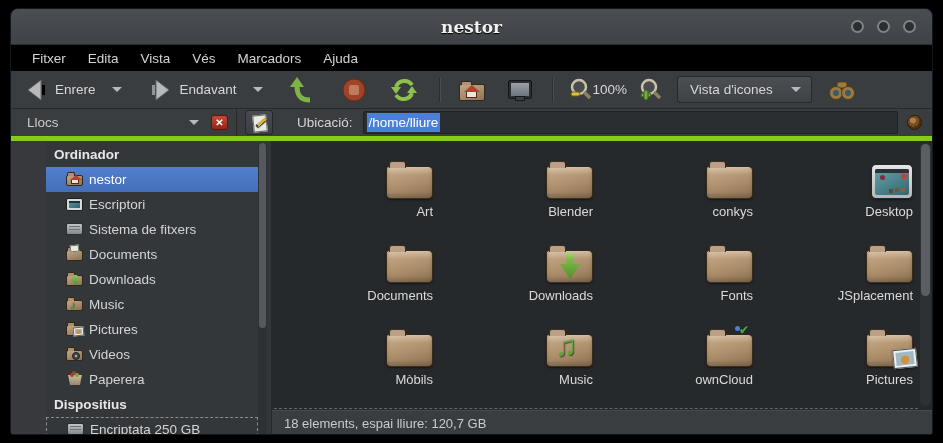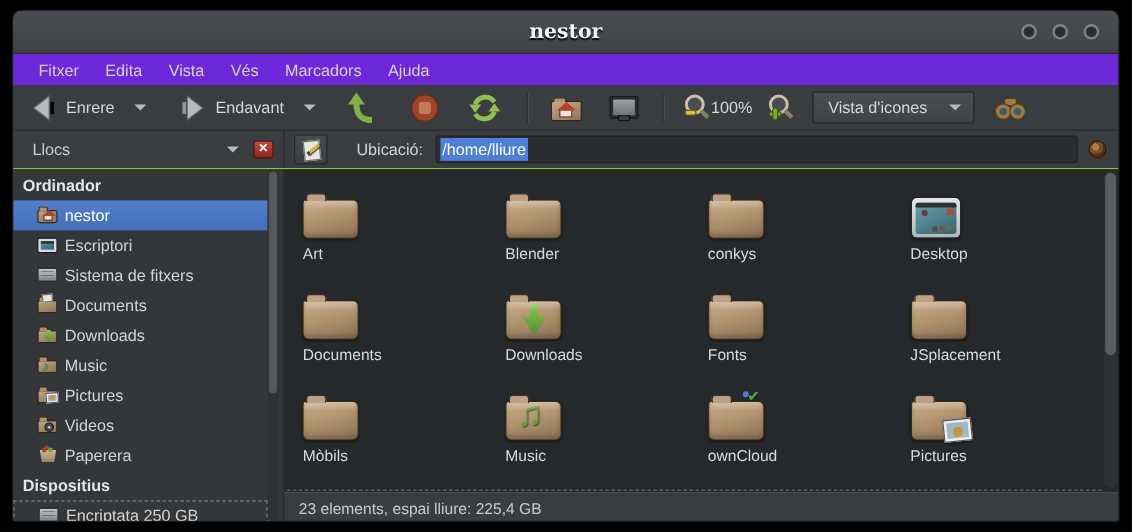--- a/index.html
+++ b/index.html
@@ -15,21 +15,21 @@
               border-bottom:1px solid #2b2d2f; }
   .title { position:absolute; left:0; right:0; top:0; line-height:36px; text-align:center;
            font-family:"DejaVu Serif", serif; font-weight:bold; font-size:17px; color:#f1f1f1;
            text-shadow:0 1px 1px #000; }
   .winbtns { position:absolute; right:16px; top:11px; display:flex; gap:13px; }
   .winbtn { width:13px; height:13px; border-radius:50%; background:#2b2e31;
             border:2px solid #7f8архив387; border:2px solid #7f8387; }
 
   
   .menubar { height:26px; display:flex; align-items:center; padding-left:10px;
-             background:#6d28d9; color:#d2d4d5; font-size:13.5px; }
+             background:#000000; color:#d2d4d5; font-size:13.5px; }
   .menuitem { padding:3px 11px; cursor:default; }
 
   
   .toolbar { height:38px; display:flex; align-items:center; padding-left:14px;
              background:#3a3d40; border-bottom:1px solid #28292b; color:#d6d7d8; font-size:13.5px; }
   .tbtn { display:flex; align-items:center; }
   .tlabel { margin-left:8px; }
   .chev { width:0; height:0; border-left:5px solid transparent; border-right:5px solid transparent;
           border-top:5px solid #b7babc; margin-left:16px; }
   .tsep { width:1px; height:24px; background:#2b2d2f; box-shadow:1px 0 0 #4a4d50; margin:0 10px; }
@@ -50,21 +50,21 @@
   .mfL { position:absolute; bottom:1px; left:1px; width:26px; height:17px;
          background:linear-gradient(160deg,#c4a885,#8f7457); border:1px solid #34281c; border-radius:2px; }
   .mfL::before { content:""; position:absolute; top:-4px; left:1px; width:9px; height:3px;
                  background:#b1946f; border:1px solid #34281c; border-bottom:none; border-radius:2px 2px 0 0; }
   .em-houseL { position:absolute; left:8px; bottom:4px; width:11px; height:7px; background:#ece6d8; border:1px solid #5e241a; z-index:2; }
   .em-houseL::before { content:""; position:absolute; top:-7px; left:-3px;
                        border-left:8px solid transparent; border-right:8px solid transparent;
                        border-bottom:7px solid #b5402e; }
 
   
-  .headrow { height:32px; display:flex; background:#3a3d40; border-bottom:1px solid #84cc16; }
+  .headrow { height:32px; display:flex; background:#3a3d40; border-bottom:5px solid #84cc16; }
   .places-head { width:226px; display:flex; align-items:center; padding:0 8px 0 16px;
                  color:#c9cbcc; font-size:13.5px; border-right:1px solid #28292b; }
   .places-head .chev { margin-left:auto; margin-right:12px; }
   .closebtn { width:17px; height:15px; background:linear-gradient(#c44a37,#92261a); border:1px solid #5f1509;
               border-radius:3px; color:#fff; font-size:10px; font-weight:bold; line-height:13px; text-align:center; }
   .locbar { flex:1; display:flex; align-items:center; padding:0 10px 0 8px;text-align:right; }
   .editbtn { width:28px; height:25px; background:linear-gradient(#47破4a4e,#3c3f43); background:linear-gradient(#474a4e,#3c3f43);
              border:1px solid #26282a; border-radius:3px; position:relative; }
   .editbtn::before { content:""; position:absolute; left:7px; top:4px; width:12px; height:15px;
                      background:#e9e9e4; border:1px solid #70706a; transform:rotate(-6deg); }
@@ -72,21 +72,21 @@
                     background:linear-gradient(90deg,#3c3f43 0 2px,#d8b23a 2px); transform:rotate(-40deg); box-shadow:0 1px 1px #222; }
   .loclabel { margin-left:24px; color:#d4d5d6; font-size:13.5px; }
   .locentry { flex:1; height:23px; margin-left:10px; background:#2b2e30; border:1px solid #1e2022;
               border-radius:2px; display:flex; align-items:center; padding-left:3px; overflow:hidden; }
   .selected-text { background:#4a80d9; color:#fff; font-size:13.5px; padding:2px 2px; }
   .go-icon { width:15px; height:15px; margin-left:9px; border-radius:50%;
              background:radial-gradient(circle at 40% 35%, #b07d45 0 3px, #7a4e24 3px 6px, #512f12 6px);
              border:1px solid #2e1b08; }
 
   
-  .bodyrow { display:flex; height:295px; }
+  .bodyrow { display:flex; height:295px;padding-left:35px; }
 
   
   .sidebar { position:relative; width:226px; background:#34373a; border-right:1px solid #28292b; overflow:hidden; }
   .slist { position:absolute; inset:1px 0 0 0; }
   .srow { height:25px; display:flex; align-items:center; padding-left:20px; gap:5px;
           color:#d3d4d5; font-size:13.5px; white-space:nowrap; }
   .srow.sec { padding-left:8px; font-weight:bold; color:#e6e6e8; }
   .srow.sel { background:linear-gradient(#517fce,#446eb8); color:#fff; width:212px; }
   .srow.dnd { border:1px dashed #898c8f; width:212px; }
   .sscroll { position:absolute; top:2px; right:4px; bottom:2px; width:9px; background:#2e3134; border-radius:4px; }
@@ -124,21 +124,21 @@
   .ic-trash::before { content:""; position:absolute; left:0; bottom:0; width:14px; height:10px;
                       background:linear-gradient(#cdbd9e,#96876a); border:1px solid #3a3326;
                       clip-path:polygon(6% 0,94% 0,80% 100%,20% 100%); }
   .ic-trash::after { content:""; position:absolute; top:0; left:3px; width:4px; height:4px; border-radius:50%; background:#b23b2e;
                      box-shadow:5px 0 0 #7aa33a, 2px -2px 0 #8a4a3a; }
 
   
   .mainpane { position:relative; flex:1; background:#26292b; }
   .grid { position:absolute; left:6px; right:14px; top:4px; bottom:28px;
           display:grid; grid-template-columns:repeat(4,1fr); grid-auto-rows:84px; justify-items:center; }
-  .cell { display:flex; flex-direction:column; align-items:flex-start; width:150px; }
+  .cell { display:flex; flex-direction:column; align-items:flex-end; width:150px; }
   .iconbox { height:54px; display:flex; align-items:flex-end; justify-content:center; }
   .flabel { margin-top:5px; color:#dadada; font-size:13px; }
 
   .folder48 { position:relative; width:47px; height:33px;
               background:linear-gradient(165deg,#c9ad8b 0%,#b29470 45%,#8d7154 100%);
               border:1px solid rgba(36,27,18,.85); border-radius:3px 5px 5px 5px;
               box-shadow:inset 0 1px 0 rgba(255,255,255,.3), inset 0 -3px 4px rgba(0,0,0,.18), 0 1px 2px rgba(0,0,0,.5); }
   .folder48::before { content:""; position:absolute; top:-6px; left:2px; width:15px; height:6px;
                       background:#bda083; border:1px solid rgba(36,27,18,.85); border-bottom:none; border-radius:3px 3px 0 0; }
   .folder48::after { content:""; position:absolute; left:1px; right:1px; top:1px; height:6px;
@@ -517,17 +517,17 @@
         </div>
 
       </div>
 
       <div class="dashline"></div>
       <div class="mscroll">
         <div class="thumb"></div>
       </div>
 
       <div class="statusbar">
-        <span>23 elements, espai lliure: 225,4 GB</span>
+        <span>18 elements, espai lliure: 120,7 GB</span>
       </div>
     </div>
   </div>
 </div>
 
 </body></html>

